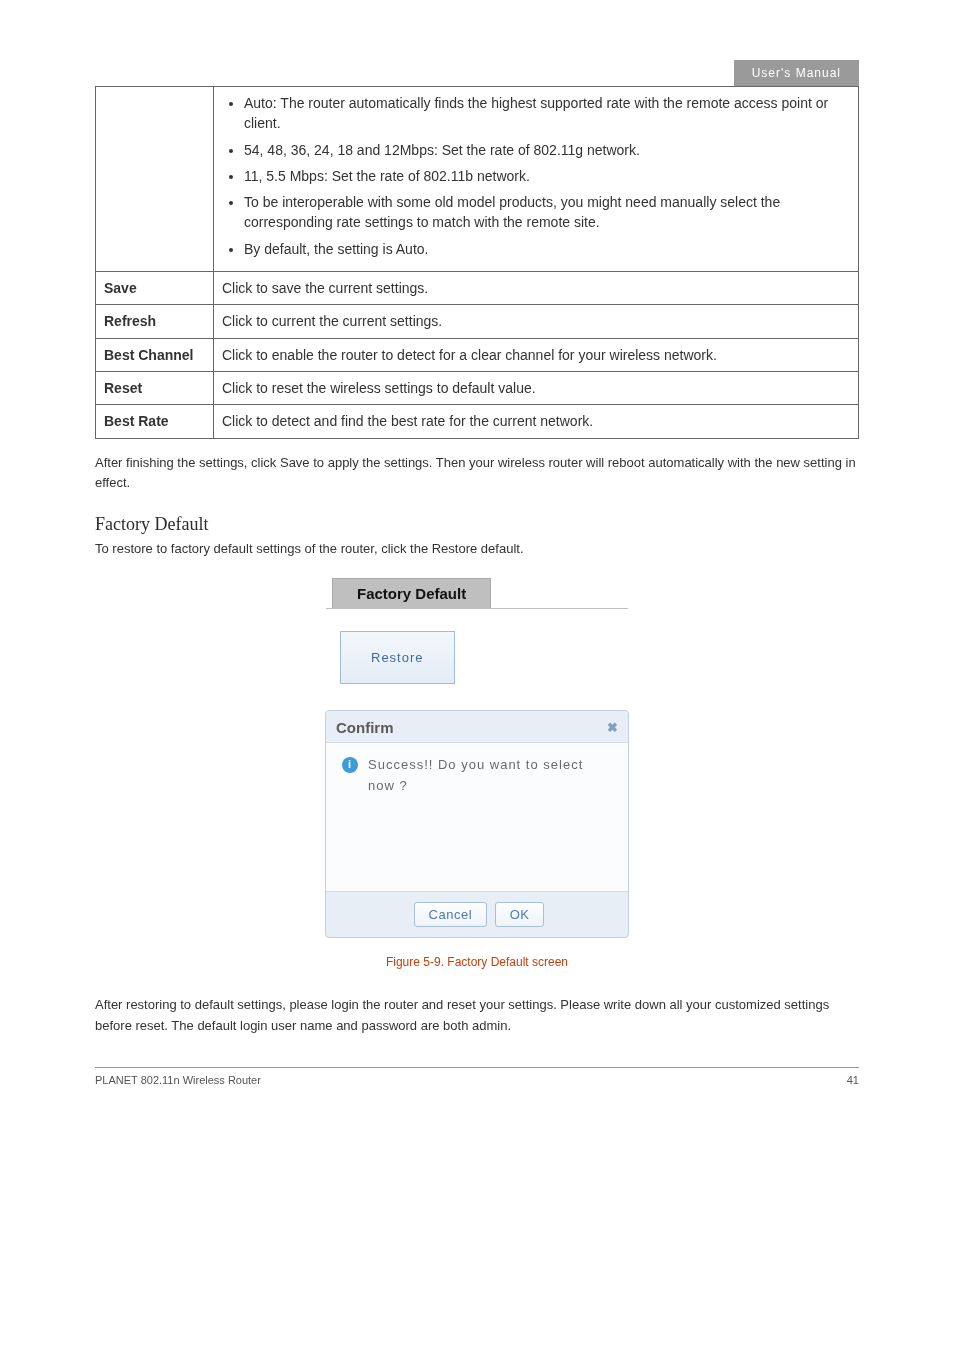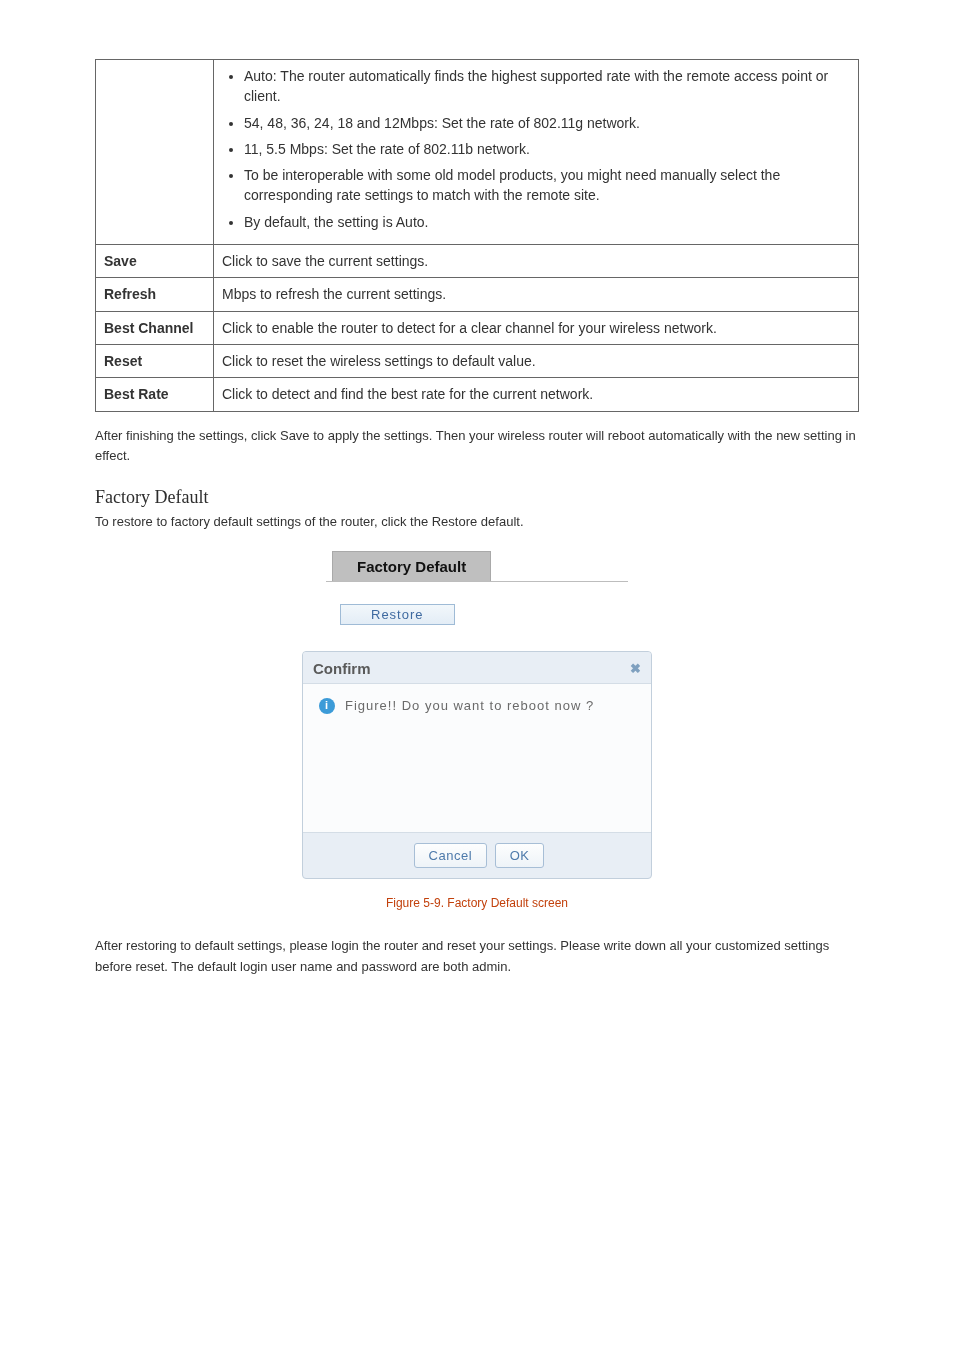--- a/index.html
+++ b/index.html
@@ -82,28 +82,28 @@
     font-size: 15px;
     color: #111;
   }
   .fd-body { padding: 22px 0 0 14px; }
   .fd-restore {
     display: inline-block;
     border: 1px solid #9fbbd6;
     background: linear-gradient(#f2f7fb,#e3edf6);
     color: #3f6aa0;
     font-size: 13px;
-    padding: 2px 30px;
+    padding: 18px 30px;
     letter-spacing: 1px;
   }
 
   
   .dlg {
     display: inline-block;
-    width: 350px;
+    width: 304px;
     border: 1px solid #c2cfdc;
     border-radius: 4px;
     background: #e8eef5;
     font-family: "Trebuchet MS", Verdana, sans-serif;
     text-align: left;
     overflow: hidden;
   }
   .dlg-title {
     display: flex;
     align-items: center;
@@ -167,20 +167,24 @@
     color: #555;
     padding-top: 6px;
   }
   .footer > div:first-child { flex: 1; }
 </style>
 </head>
 <body>
 
 <div class="page">
 
+  <div class="header-bar">
+    <div class="header-spacer"></div>
+    <div class="header-tag">User's Manual</div>
+  </div>
 
   <table class="grid">
     <tbody>
         <tr>
       <td class="col1"></td>
       <td>
         <ul class="bullets">
           <li>Auto: The router automatically finds the highest supported rate with the remote access point or client.</li>
           <li>54, 48, 36, 24, 18 and 12Mbps: Set the rate of 802.11g network.</li>
           <li>11, 5.5 Mbps: Set the rate of 802.11b network.</li>
@@ -188,21 +192,21 @@
           <li>By default, the setting is Auto.</li>
         </ul>
       </td>
     </tr>
     <tr>
       <td class="col1">Save</td>
       <td>Click to save the current settings.</td>
     </tr>
     <tr>
       <td class="col1">Refresh</td>
-      <td>Mbps to refresh the current settings.</td>
+      <td>Click to current the current settings.</td>
     </tr>
     <tr>
       <td class="col1">Best Channel</td>
       <td>Click to enable the router to detect for a clear channel for your wireless network.</td>
     </tr>
     <tr>
       <td class="col1">Reset</td>
       <td>Click to reset the wireless settings to default value.</td>
     </tr>
     <tr>
@@ -233,26 +237,30 @@
   <div class="figure-block">
     <div class="dlg">
       <div class="dlg-title">
         <span class="dlg-title-text">Confirm</span>
         <span class="dlg-close">✖</span>
       </div>
       <div class="dlg-body">
         <span class="dlg-info">
           <span class="dlg-info-inner">i</span>
         </span>
-        <span class="dlg-msg">Figure!! Do you want to reboot now ?</span>
+        <span class="dlg-msg">Success!! Do you want to select now ?</span>
       </div>
       <div class="dlg-footer">
         <span class="dlg-btn">Cancel</span>
         <span class="dlg-btn">OK</span>
       </div>
     </div>
     <div class="caption">Figure 5-9. Factory Default screen</div>
   </div>
 
   <p class="body-text">After restoring to default settings, please login the router and reset your settings. Please write down all your customized settings before reset. The default login user name and password are both admin.</p>
 
+  <div class="footer">
+    <div>PLANET 802.11n Wireless Router</div>
+    <div>41</div>
+  </div>
 
 </div>
 
 </body></html>

